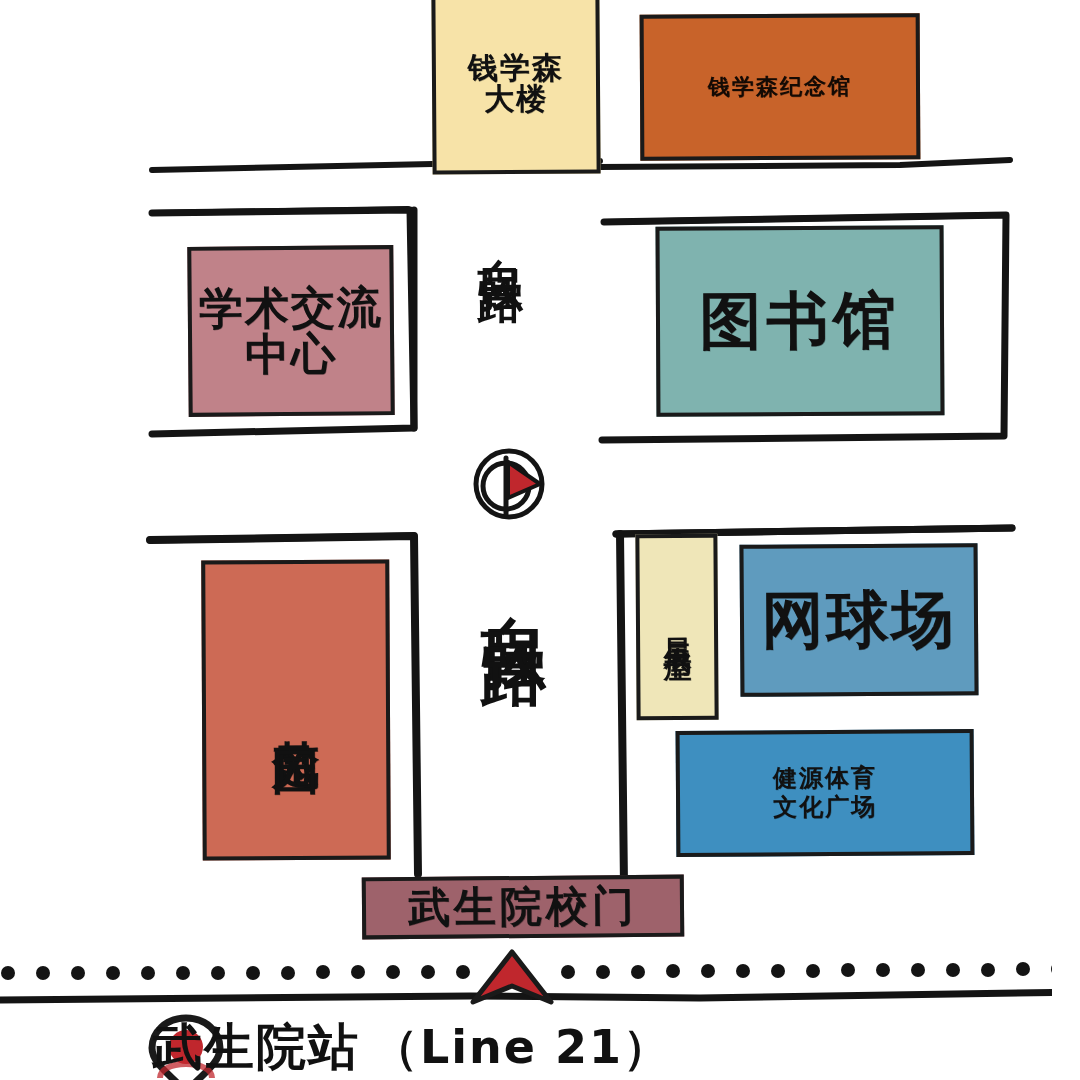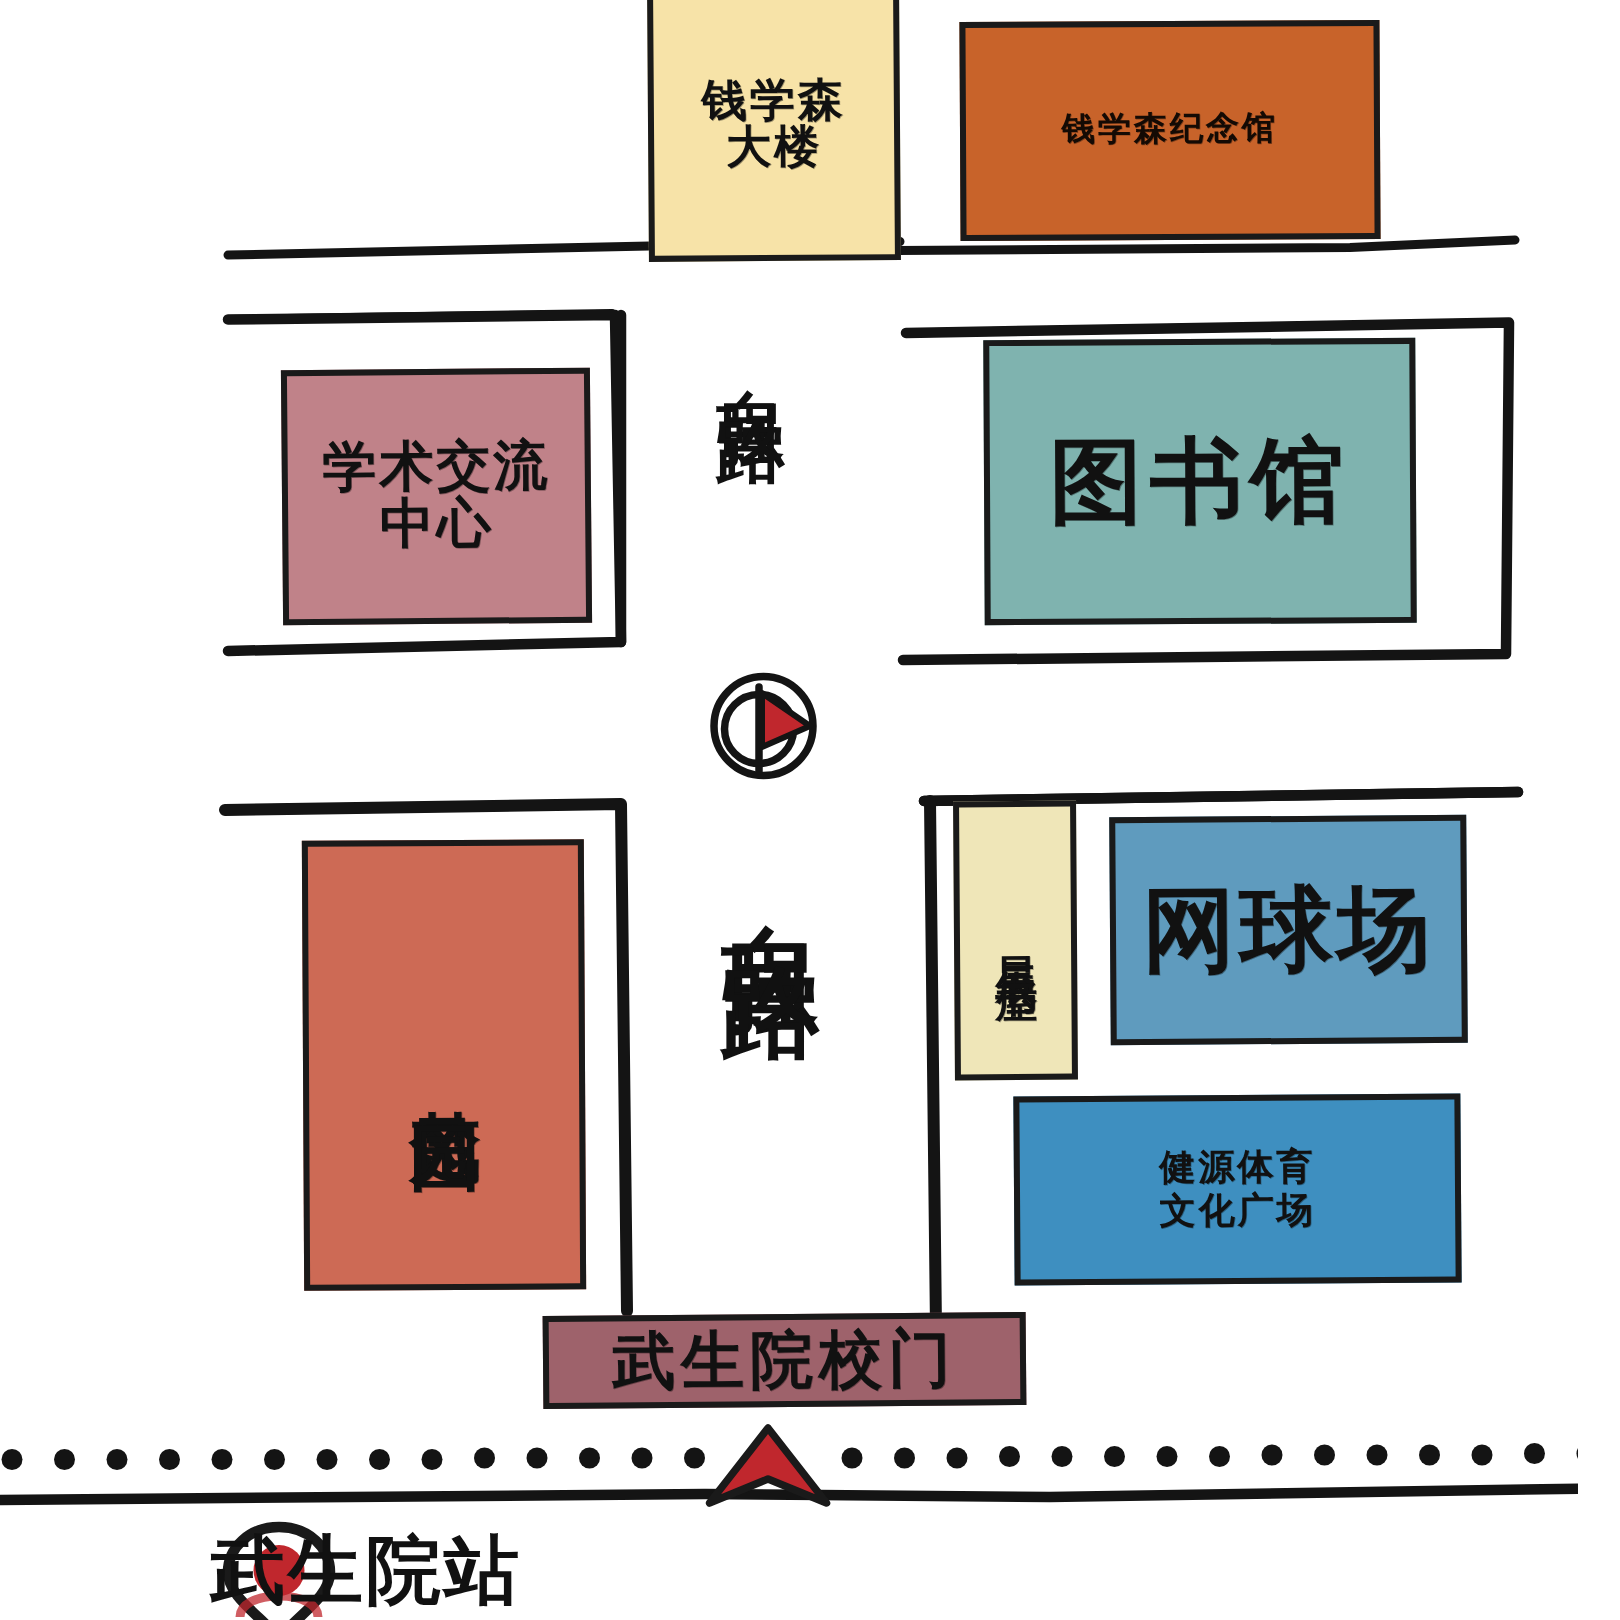--- a/index.html
+++ b/index.html
@@ -58,21 +58,21 @@
     left: 640px; top: 14px; width: 280px; height: 146px;
     background: #C8632A;
     transform: rotate(-0.3deg);
   }
   #bldg-qianxuesen-memorial .bldg-label { font-size: 22px; color: #140a04; }
   #bldg-academic-exchange {
     left: 188px; top: 246px; width: 206px; height: 170px;
     background: #C08289;
     transform: rotate(-0.5deg);
   }
-  #bldg-academic-exchange .bldg-label { font-size: 36px; }
+  #bldg-academic-exchange .bldg-label { font-size: 44px; }
   #bldg-library {
     left: 656px; top: 226px; width: 288px; height: 190px;
     background: #7FB3AF;
     transform: rotate(-0.3deg);
   }
   #bldg-library .bldg-label { font-size: 62px; letter-spacing: 5px; }
   #bldg-chufeng-garden {
     left: 202px; top: 560px; width: 188px; height: 300px;
     background: #CD6A55;
     transform: rotate(-0.3deg);
@@ -120,21 +120,21 @@
   }
   #road-label-lower {
     left: 468px; top: 562px;
     font-size: 66px;
     letter-spacing: 14px;
   }
 
   
   #station-row {
     position: absolute;
-    left: 140px; top: 1014px;
+    left: 152px; top: 1014px;
     display: flex;
     align-items: center;
     gap: 12px;
   }
   #station-name, #station-line {
     font-family: "DejaVu Sans", sans-serif;
     font-weight: bold;
     color: #111111;
     font-size: 50px;
     letter-spacing: 2px;
@@ -267,15 +267,16 @@
   <div class="bldg" id="bldg-school-gate">
     <span class="bldg-label">武生院校门</span>
   </div>
 
   <div class="road-label" id="road-label-upper">自强路</div>
 
   <div class="road-label" id="road-label-lower">自强路</div>
 
   <div id="station-row">
     <span id="station-name">武生院站</span>
+    <span id="station-line">（Line 21）</span>
   </div>
 
 </div>
 
 </body></html>

